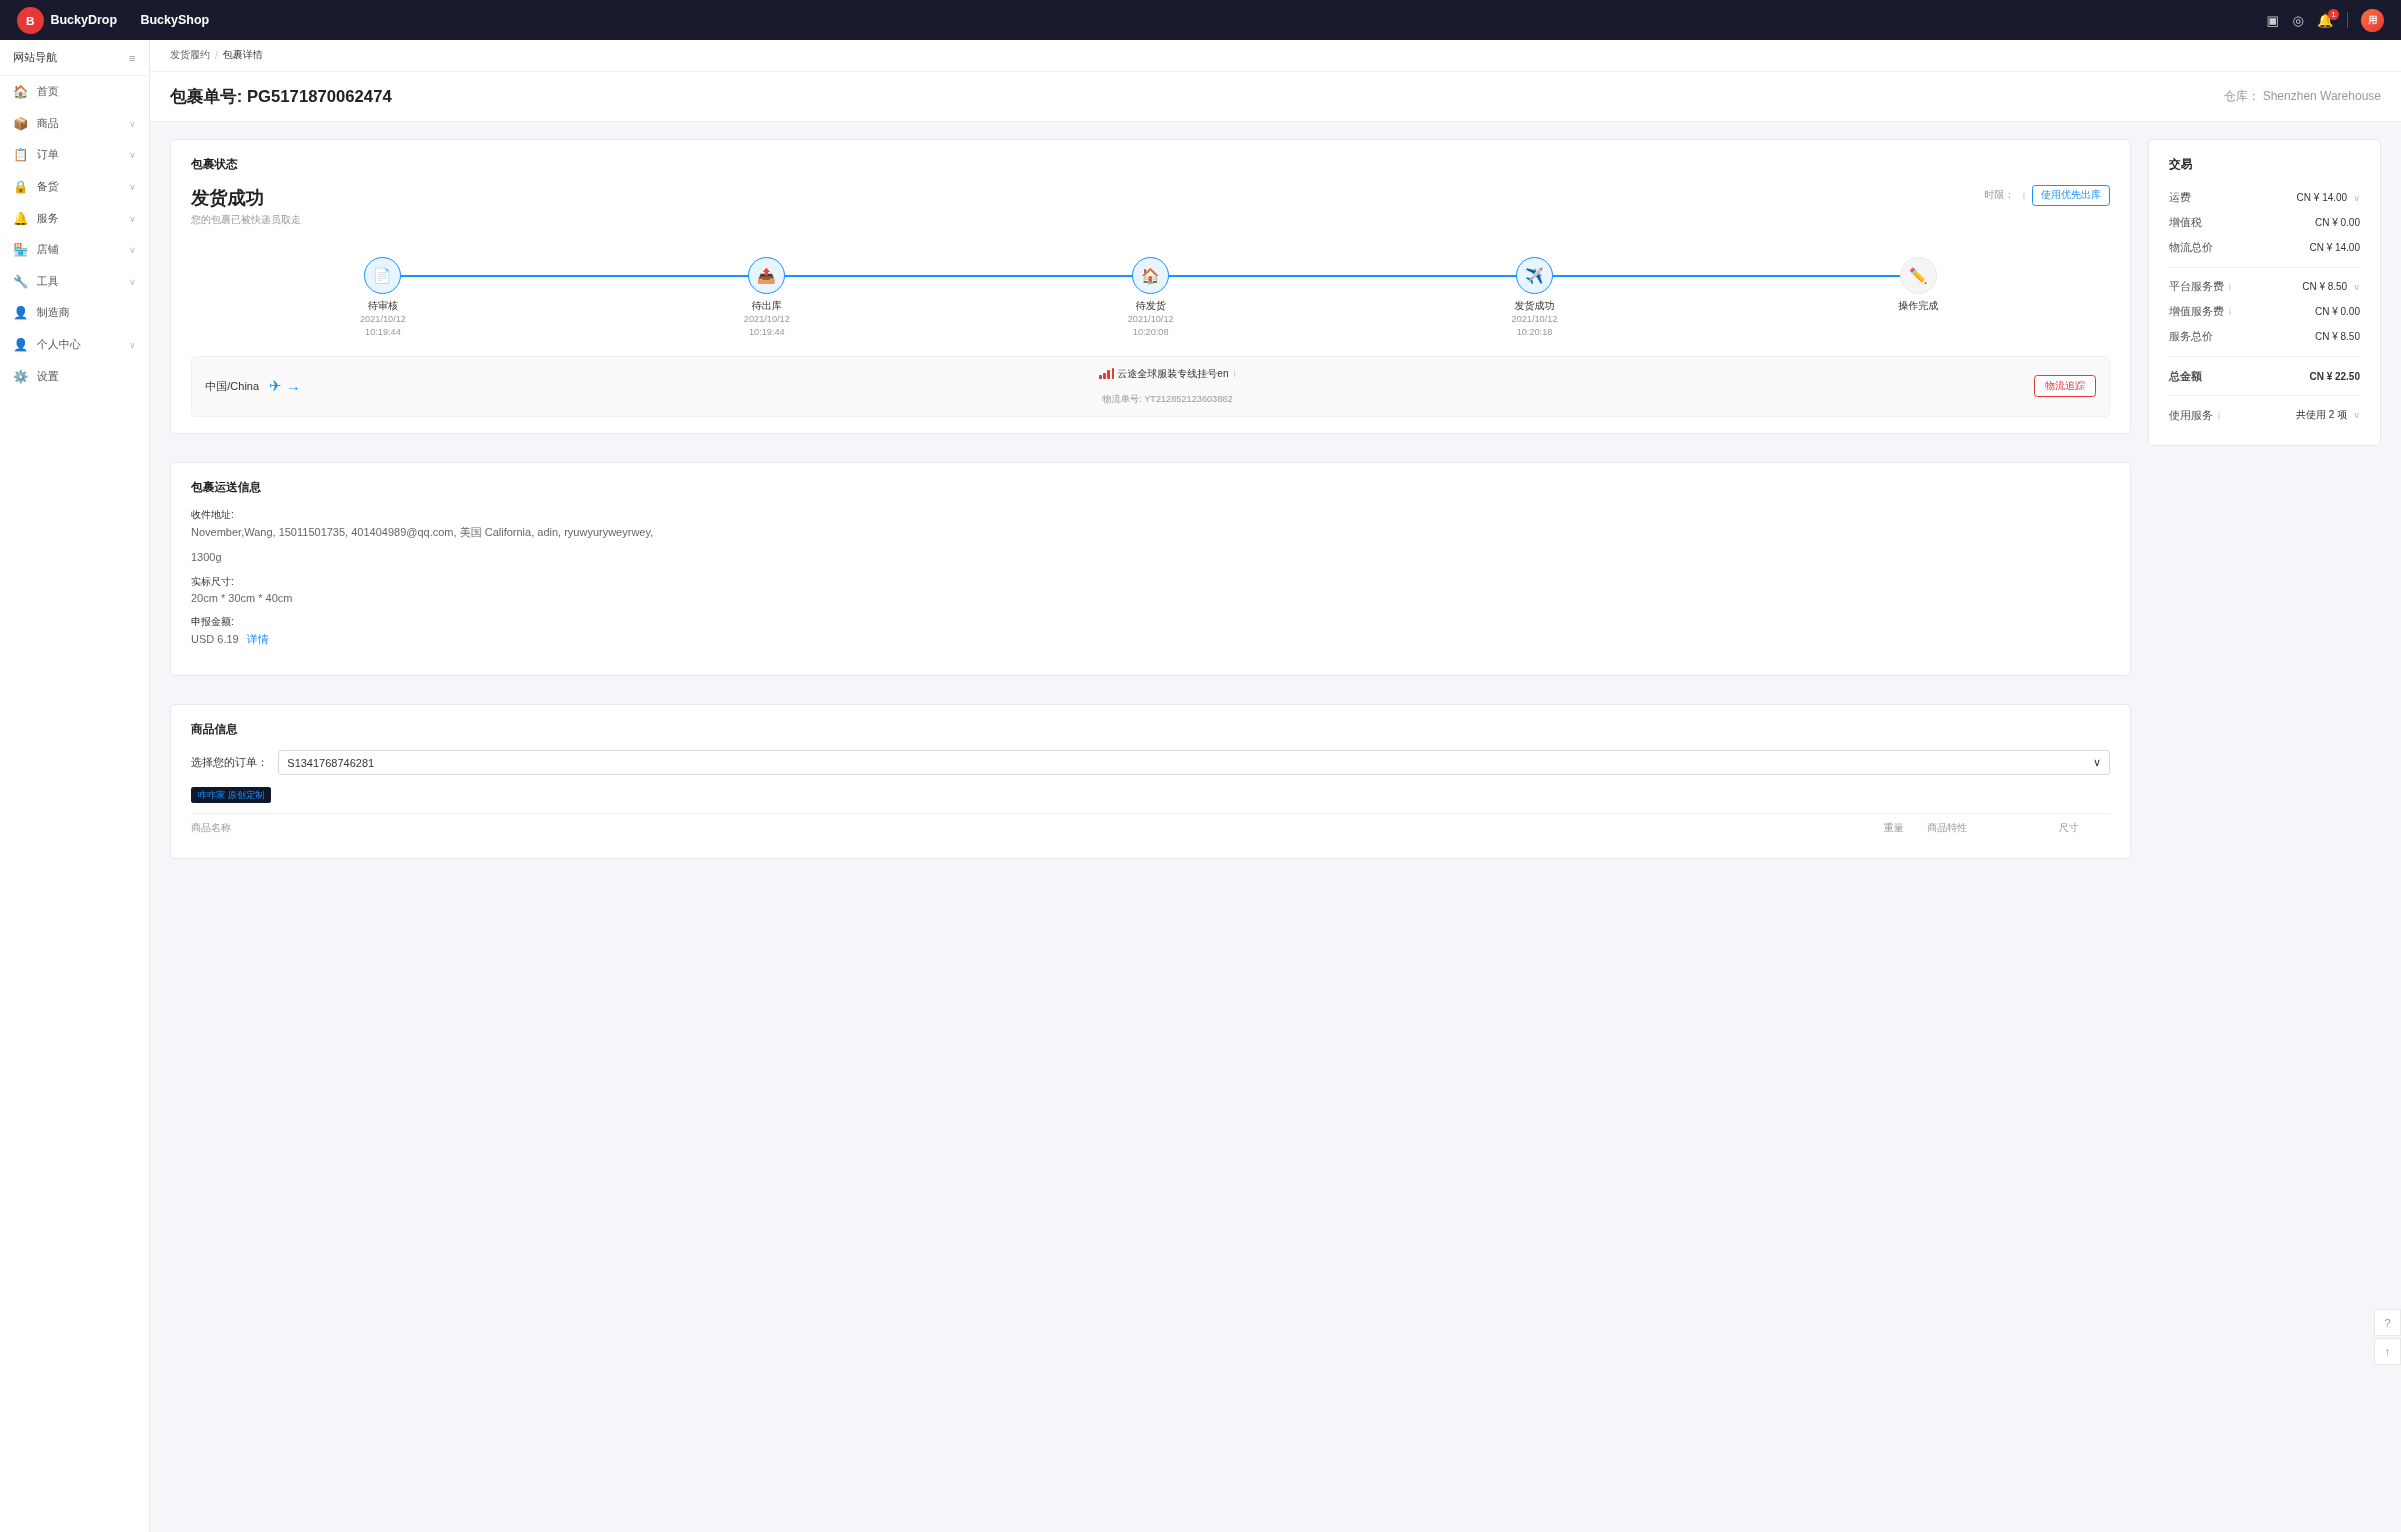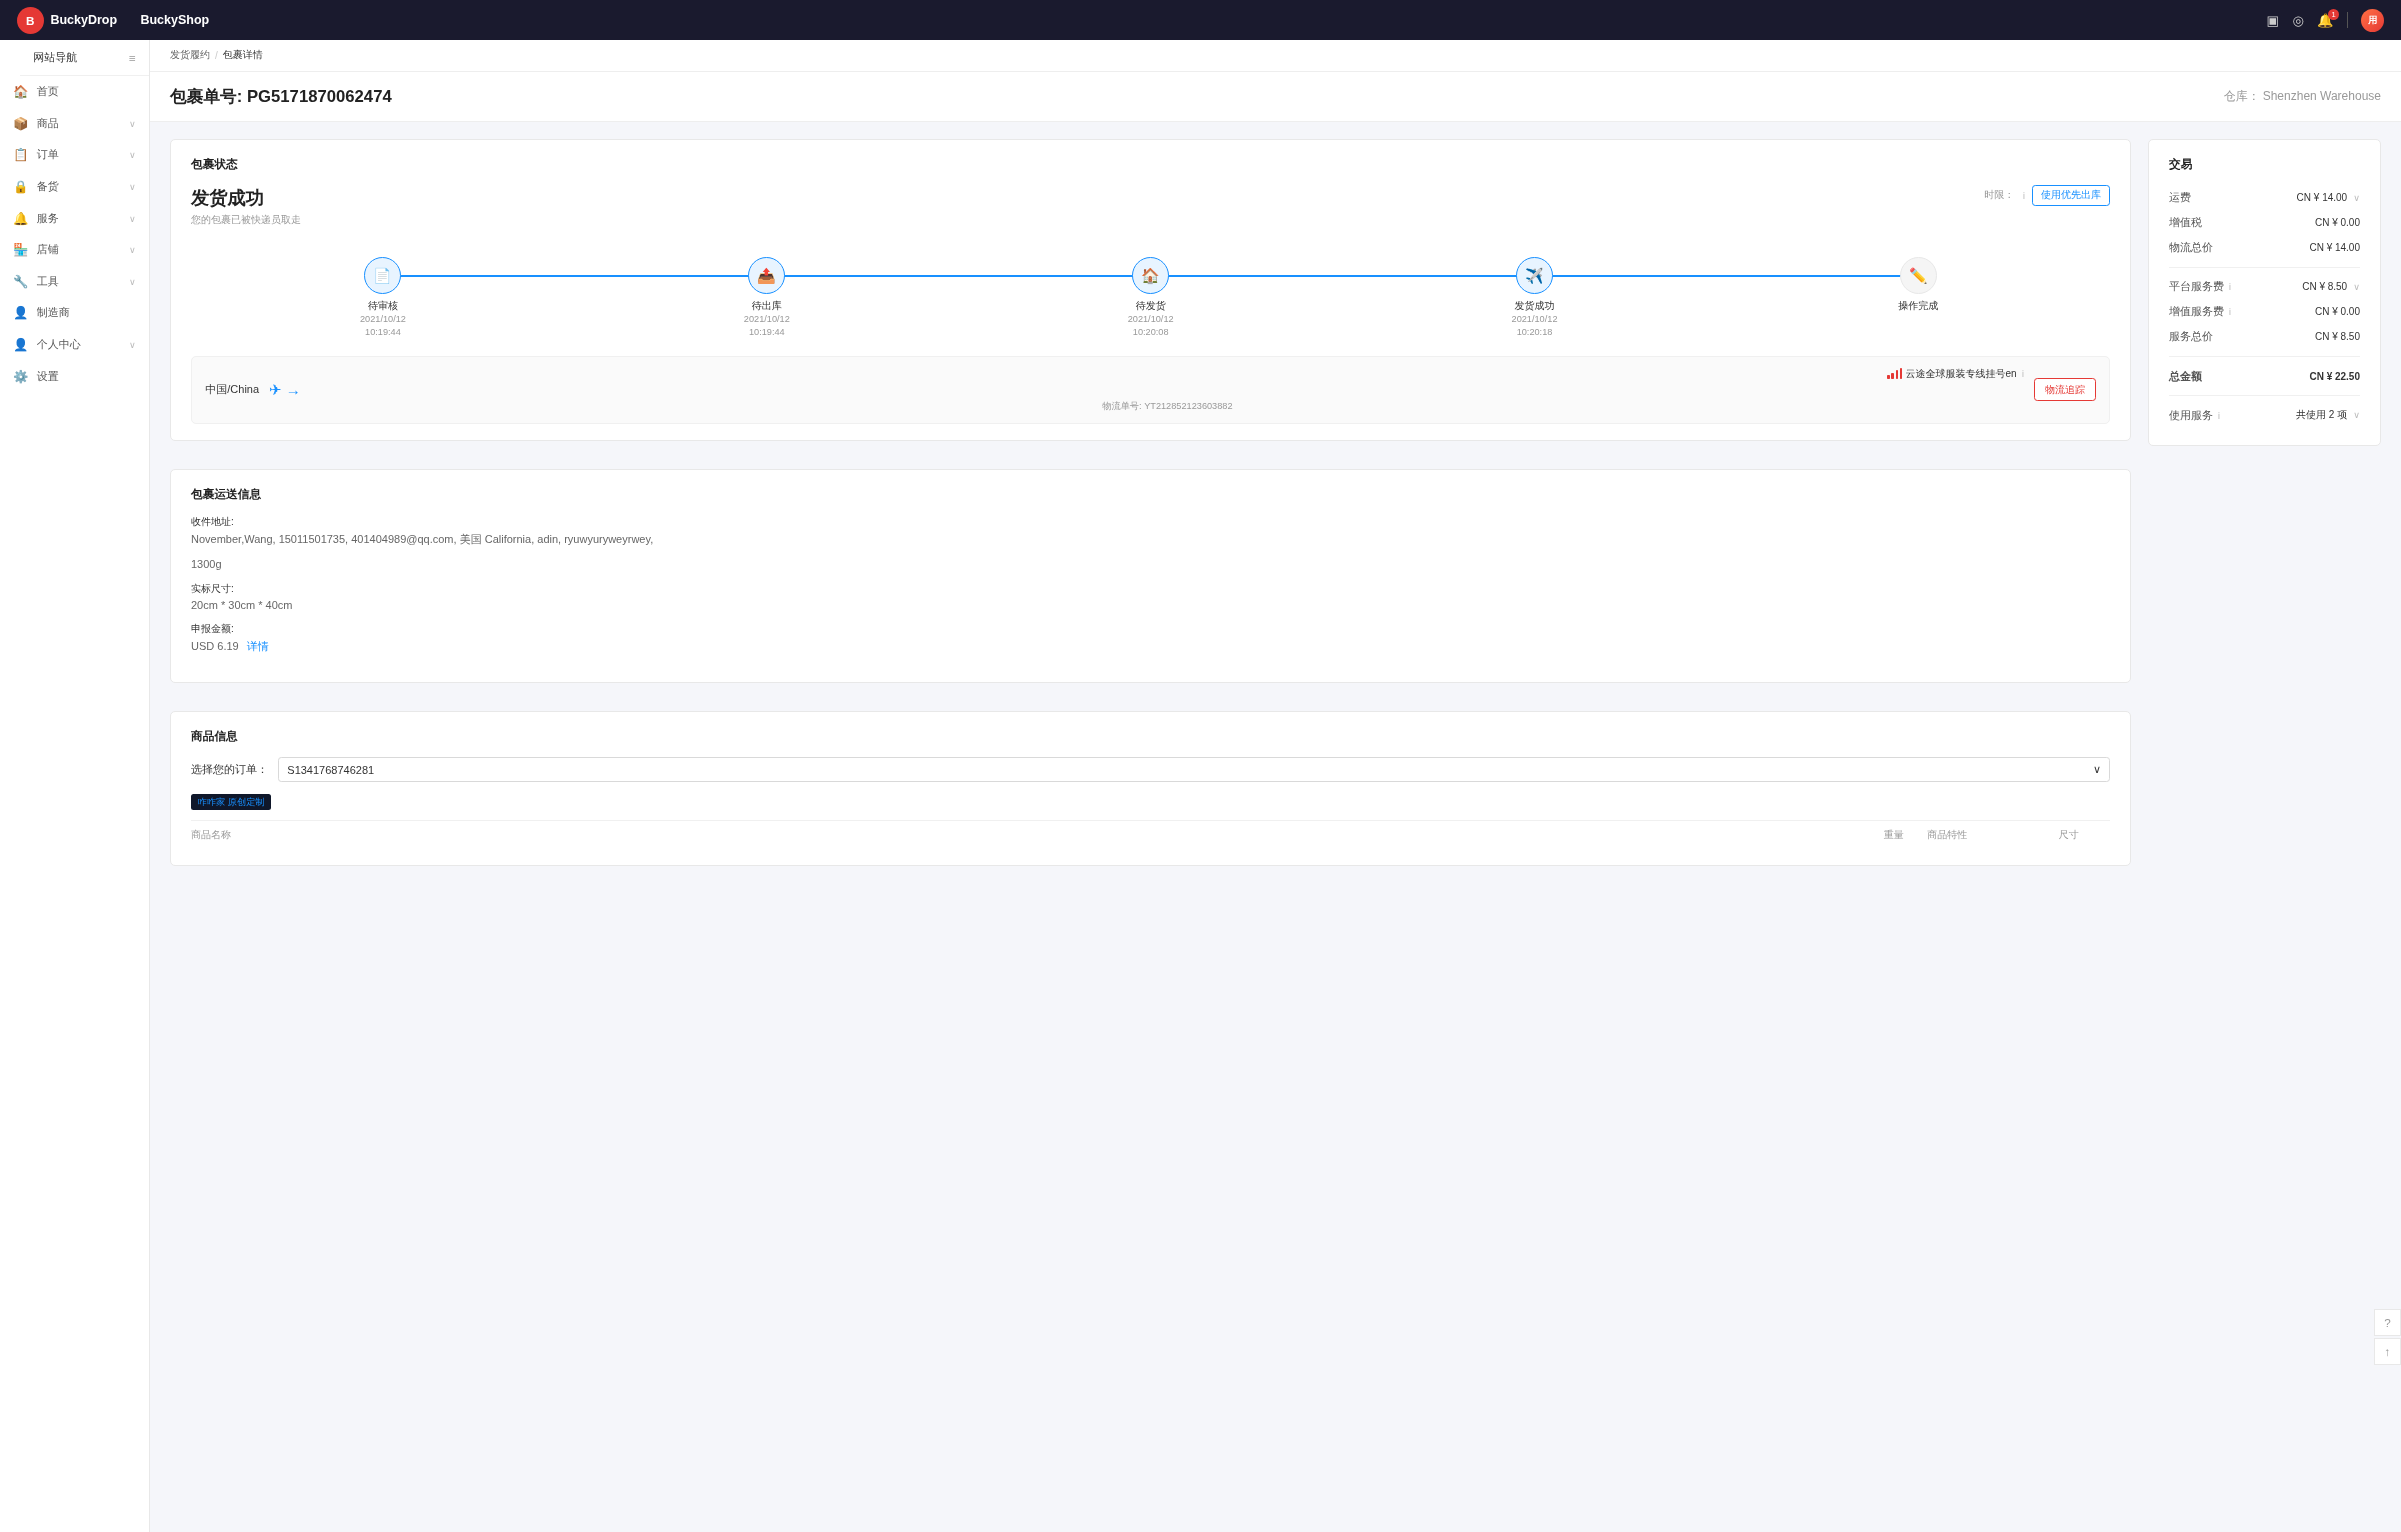--- a/index.html
+++ b/index.html
@@ -103,21 +103,20 @@
     }
     .sidebar-header {
       display: flex;
       align-items: center;
       justify-content: space-between;
       padding: 10px 13.3px;
       border-bottom: 0.8px solid #f0f0f0;
       font-size: 11px;
       font-weight: 500;
       color: #333;
-      margin-left: 20px;
     }
     .sidebar-nav-icon {
       color: #999;
       font-size: 11.7px;
     }
     .sidebar-item {
       display: flex;
       align-items: center;
       padding: 8.3px 13.3px;
       cursor: pointer;
@@ -319,22 +318,22 @@
       color: #1890ff;
     }
     .route-mid {
       flex: 1;
       text-align: center;
     }
     .route-carrier {
       display: flex;
       align-items: center;
       gap: 3.3px;
-      justify-content: flex-end;
-      margin-bottom: 19px;
+      justify-content: center;
+      margin-bottom: 12px;
     }
     .carrier-bars {
       display: flex;
       align-items: flex-end;
       gap: 1.7px;
       height: 11.7px;
     }
     .carrier-bar {
       width: 2.5px;
       background: #e53935;

